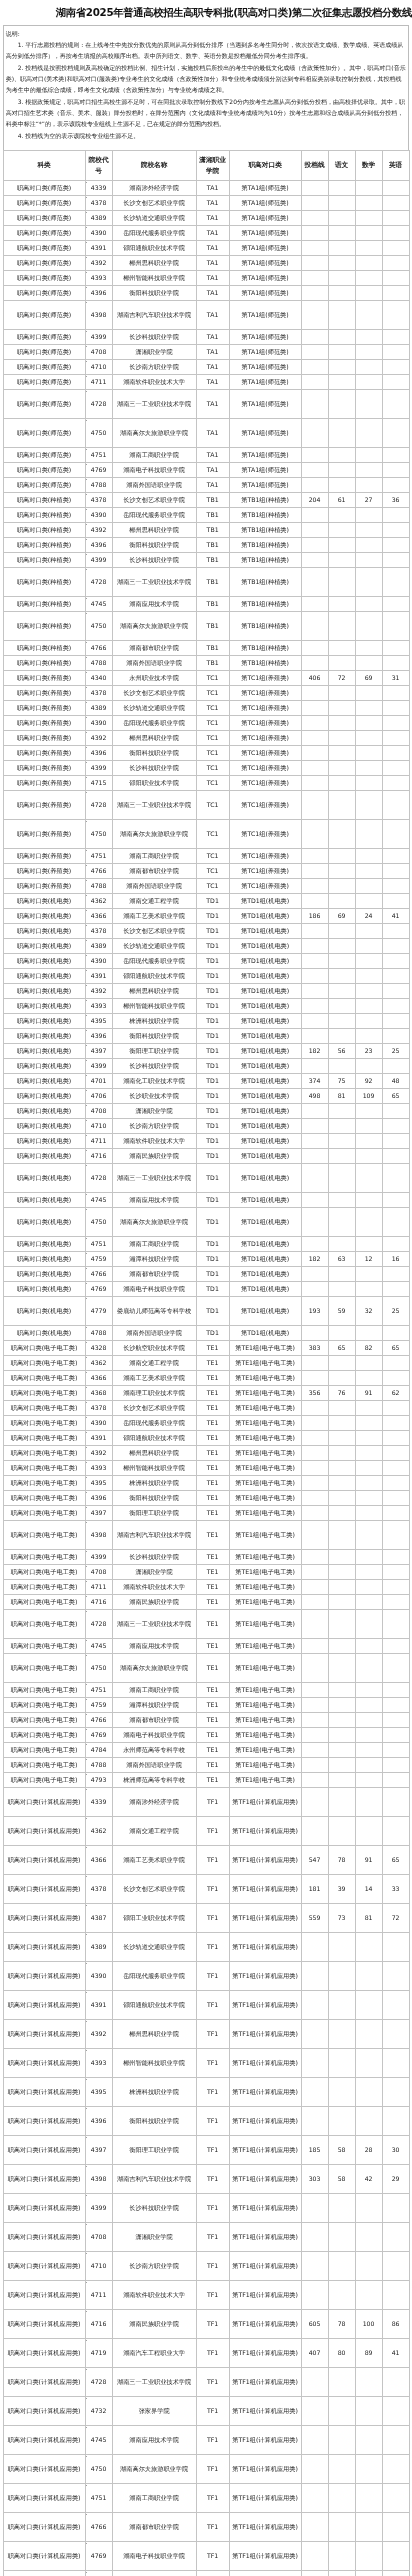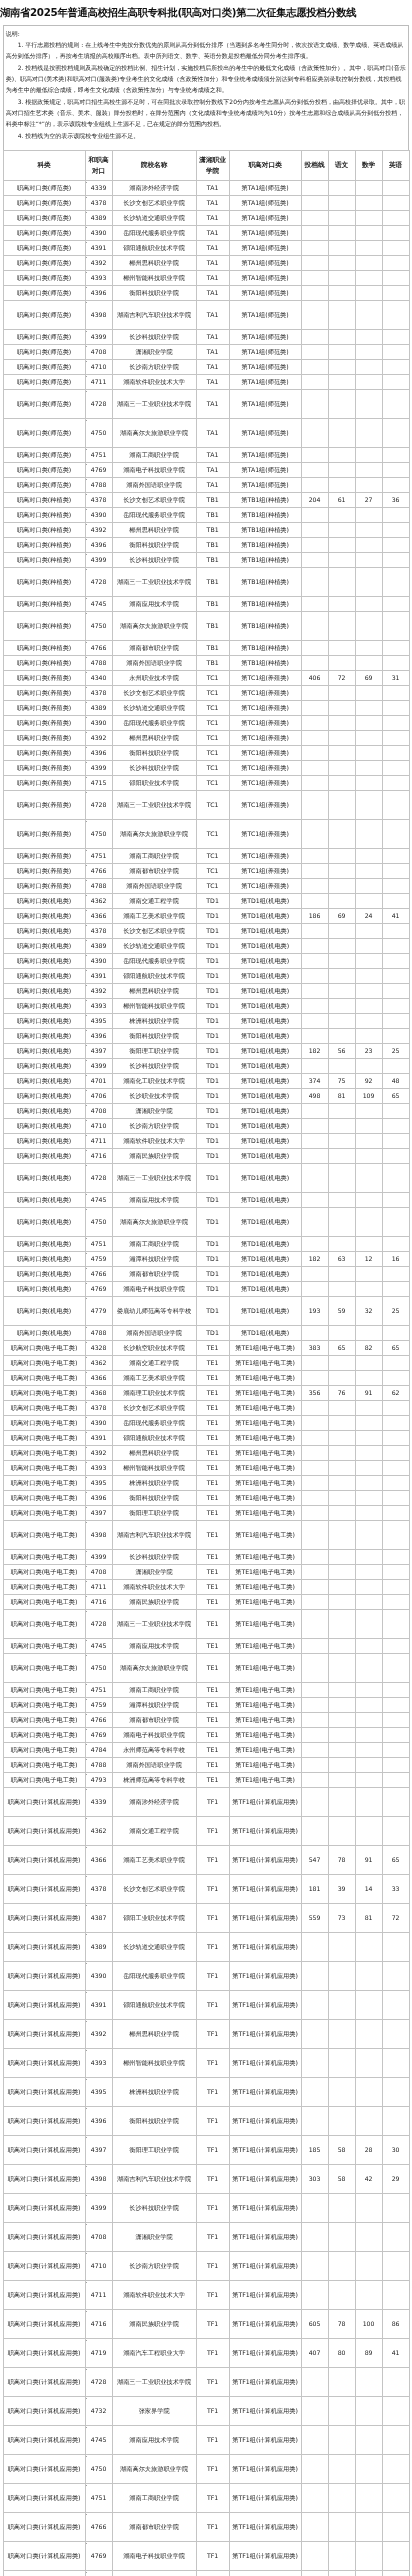--- a/index.html
+++ b/index.html
@@ -1,17 +1,17 @@
 <!DOCTYPE html>
 <html style="font-size:8.2px"><head>
 <meta charset="utf-8">
 <style>
   html, body { margin: 0; padding: 0; background: #ffffff; }
   body { width: 412px; font-family: "DejaVu Sans", "Liberation Sans", sans-serif; color: #222; }
-  .title { text-align: left; font-weight: bold; font-size: 10.3px; padding: 5.2px 0 4.1px 0; height: 15.5px; line-height: 15.5px; color: #111; letter-spacing: -0.3px; }
+  .title { text-align: right; font-weight: bold; font-size: 10.3px; padding: 5.2px 0 4.1px 0; height: 15.5px; line-height: 15.5px; color: #111; letter-spacing: -0.3px; }
   .notes { margin: 0 2.6px 0 2.6px; border: 0.5px solid #bcbcbc; border-bottom: none; padding: 2.1px 2.1px 9.3px 2.1px; font-size: 6px; line-height: 11.3px; color: #222; }
   .notes p { margin: 0; }
   .notes .para { text-indent: 2em; }
   table { border-collapse: collapse; margin: 0 2.6px; width: 407px; table-layout: fixed; font-size: 6.2px; }
   th, td { border: 0.5px solid #c4c4c4; text-align: center; vertical-align: middle; padding: 0 1px; overflow: hidden; }
   th { font-weight: bold; font-size: 6.7px; height: 29px; line-height: 10.3px; color: #222; }
   td { height: 14px; line-height: 8.8px; color: #222; }
   td.tall { height: 28px; }
   td.code { position: relative; }
   td.code::before { content: ""; position: absolute; left: 0.5px; top: 0.5px; width: 0; height: 0; border-left: 1.5px solid #444; border-bottom: 1.5px solid transparent; }
@@ -39,21 +39,21 @@
       <col class="c4">
       <col class="c5">
     <col class="c6">
       <col class="c7">
       <col class="c8">
       <col class="c9">
   </colgroup>
   <thead>
     <tr>
       <th>科类</th>
-      <th>和职高对口</th>
+      <th>院校代号</th>
       <th>院校名称</th>
       <th>潇湘职业学院</th>
       <th>职高对口类</th>
       <th>投档线</th>
       <th>语文</th>
       <th>数学</th>
       <th>英语</th>
     </tr>
   </thead>
   <tbody id="table-body">

